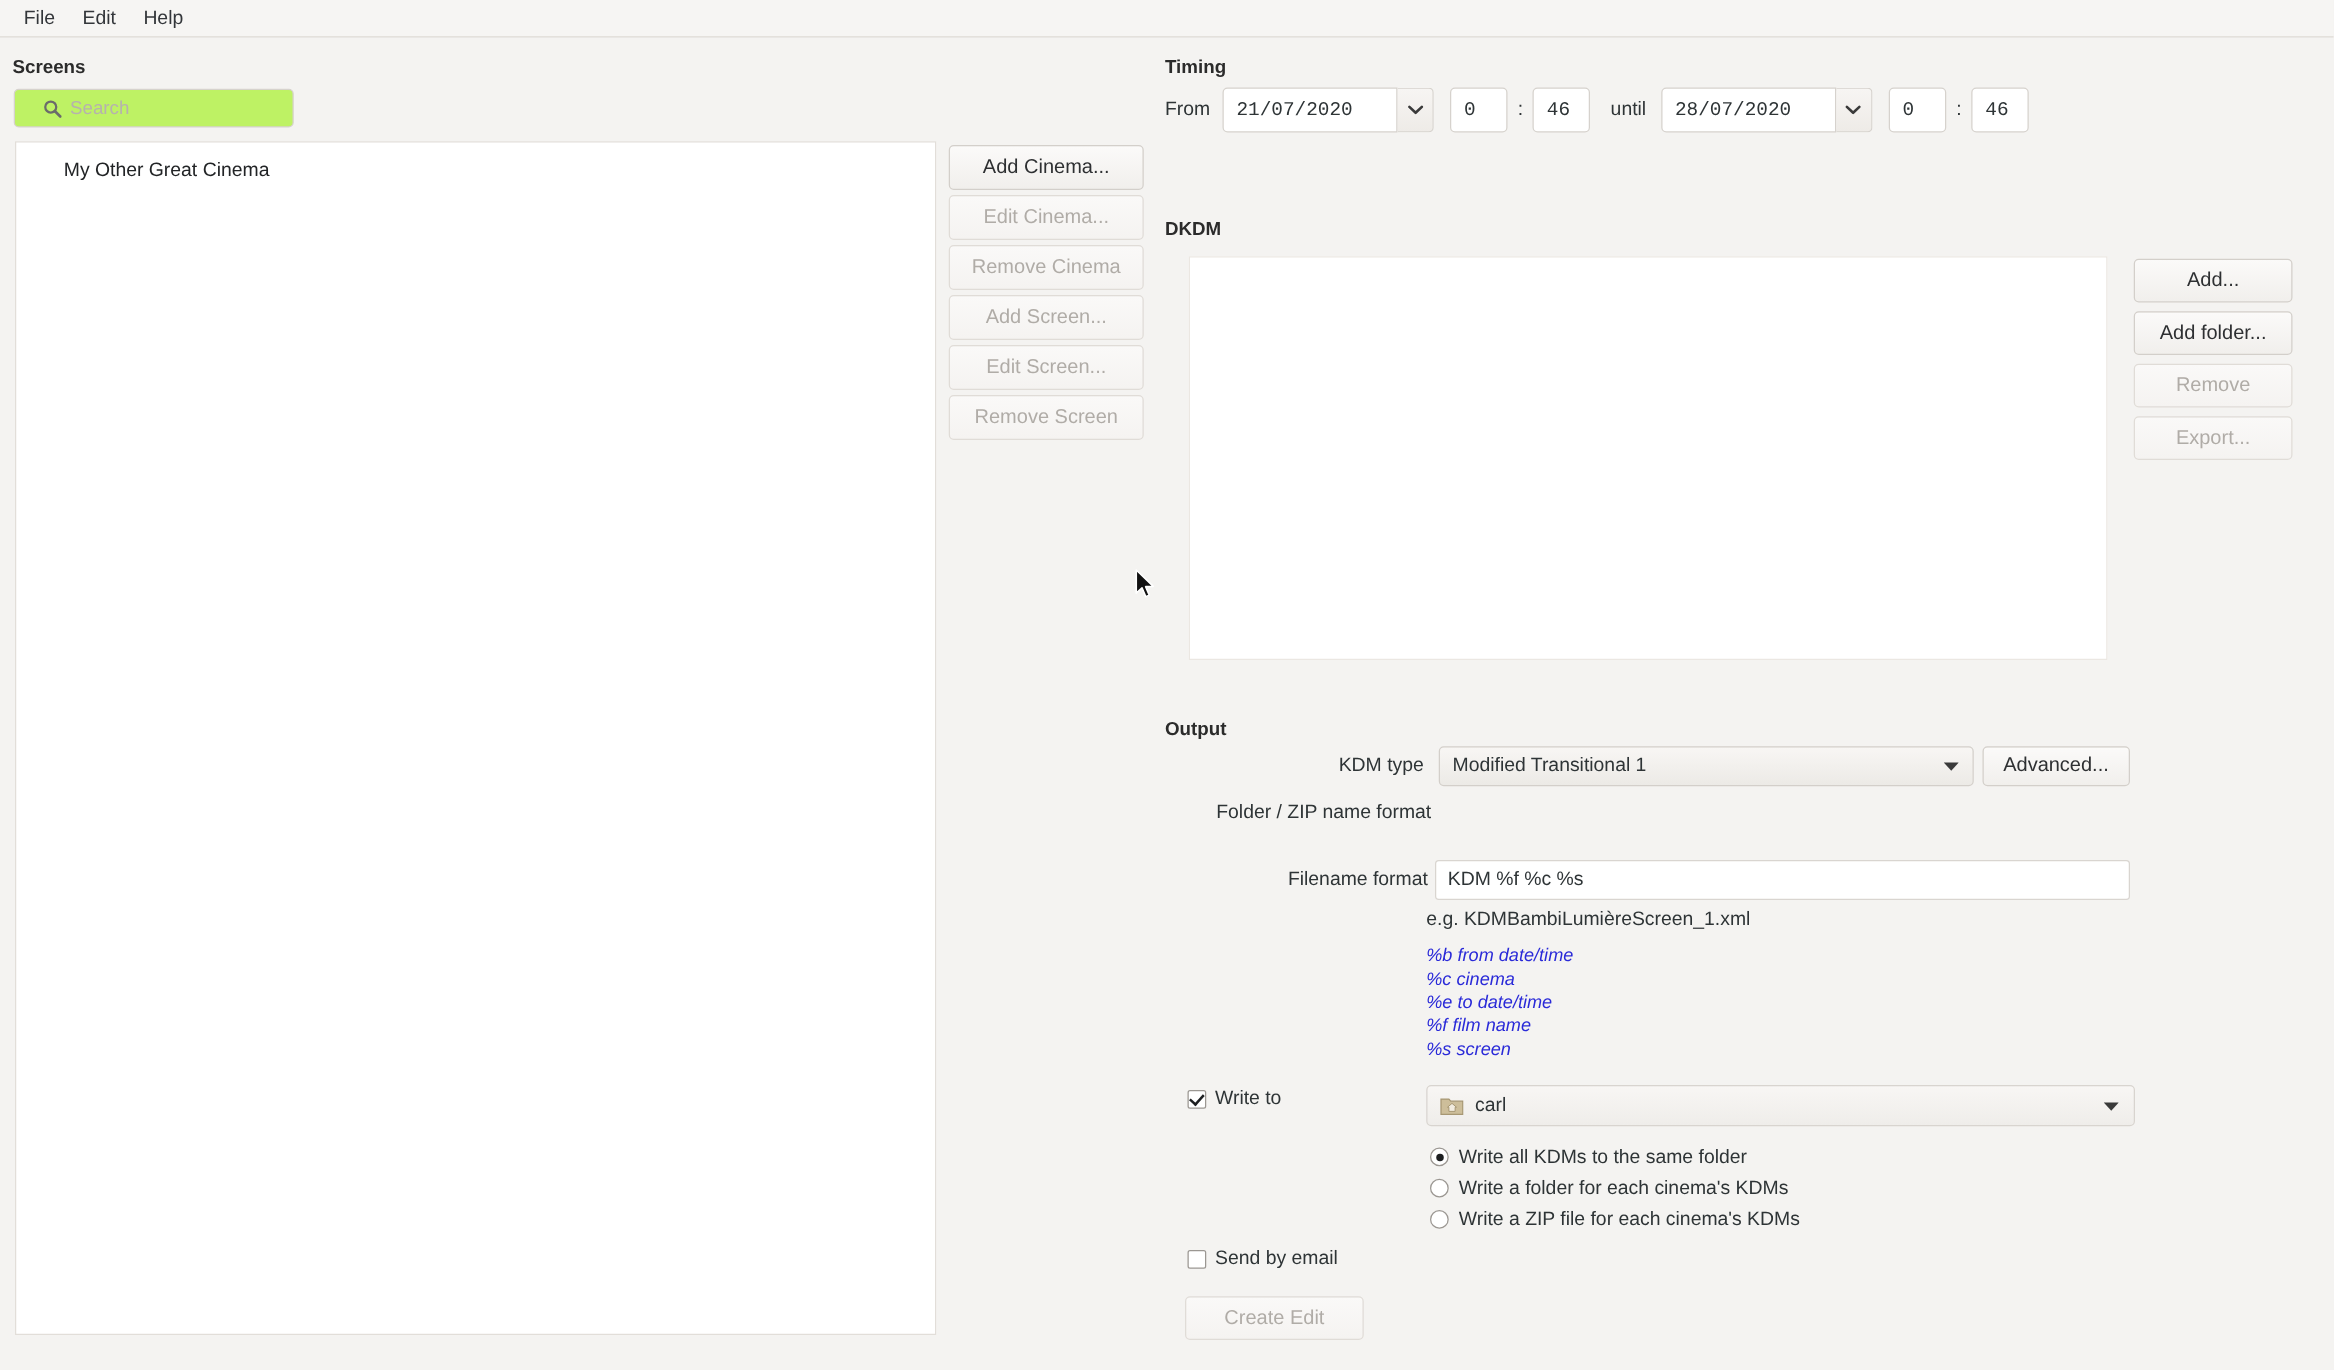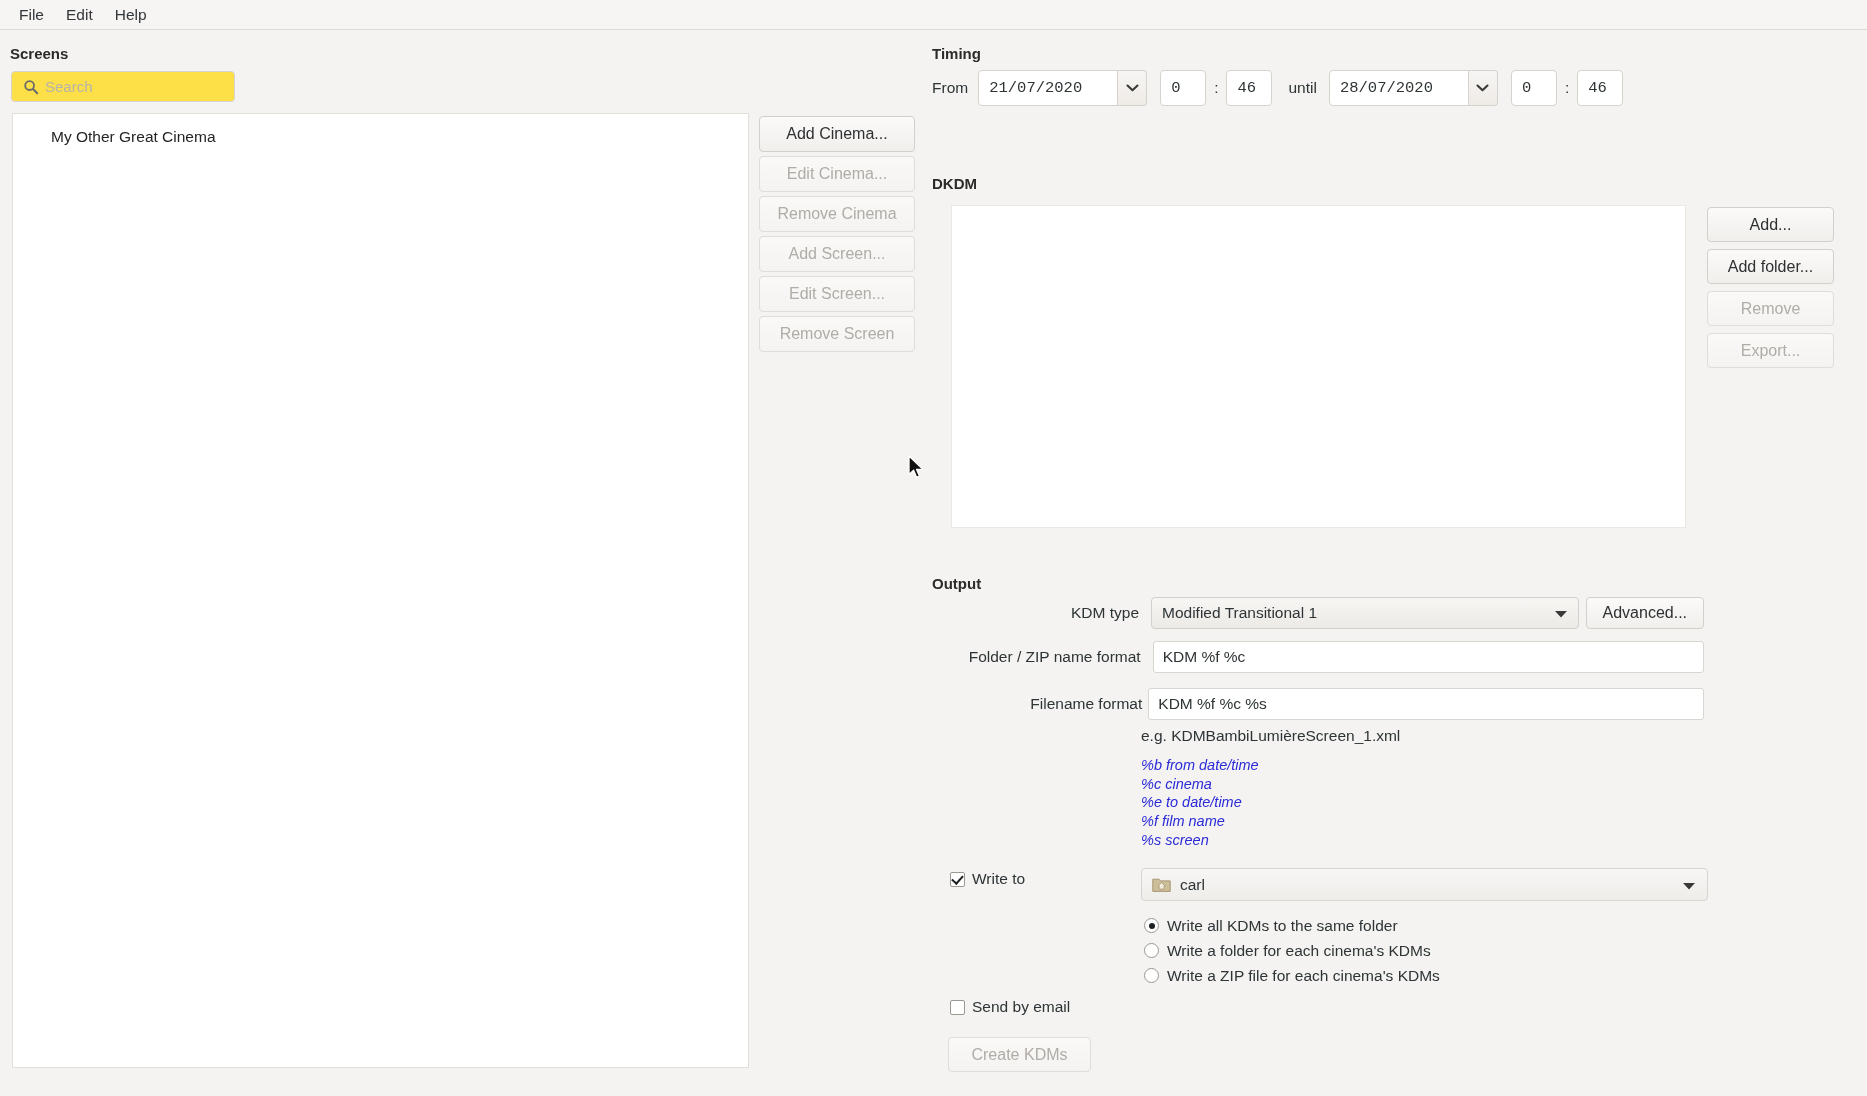--- a/index.html
+++ b/index.html
@@ -49,27 +49,27 @@
   
   #screens-label {
     position: absolute;
     left: 10px; top: 45px;
   }
   .search-box {
     position: absolute;
     left: 11px; top: 71px;
     width: 224px;
     height: 31px;
-    background: #fde047;
+    background: #bef264;
     border: 1px solid #d6d2cd;
     border-radius: 4px;
     box-sizing: border-box;
     display: flex;
     align-items: center;
-    padding: 0 11px;
+    padding: 0 22px;
   }
   .search-box .sicon {
     width: 16px; height: 16px;
     flex: 0 0 16px;
     margin-right: 6px;
     position: relative;
     top: 0px;
   }
   .search-box input {
     border: 0;
@@ -469,21 +469,20 @@
       <svg width="12" height="8" viewBox="0 0 12 8">
           <polygon points="0,1 12,1 6,7.5" fill="#3a3a3a"></polygon>
         </svg>
     </span>
   </div>
   <div class="btn" id="advanced-button">Advanced...</div>
 </div>
 
 <div class="out-row" id="row-folderfmt">
   <div class="out-lbl">Folder / ZIP name format</div>
-  <div class="text-input">KDM %f %c</div>
 </div>
 
 <div class="out-row" id="row-filefmt">
   <div class="out-lbl">Filename format</div>
   <div class="text-input">KDM %f %c %s</div>
 </div>
 
 <div id="example-text">e.g. KDMBambiLumièreScreen_1.xml</div>
 
 <div id="var-list">
@@ -527,19 +526,19 @@
     <span class="radio"></span>
     <span>Write a ZIP file for each cinema's KDMs</span>
   </div>
 </div>
 
 <div id="row-email">
   <span class="checkbox"></span>
   <span class="lbl">Send by email</span>
 </div>
 
-<div class="btn disabled" id="create-kdms-button">Create KDMs</div>
+<div class="btn disabled" id="create-kdms-button">Create Edit</div>
 
 <div id="mouse-cursor">
   <svg width="18" height="26" viewBox="0 0 18 26">
     <path d="M1,1 L1,19.5 L5.6,15.3 L8.6,22.3 L11.4,21.1 L8.5,14.3 L14.6,14.1 Z" fill="#111111" stroke="#ffffff" stroke-width="1.3" stroke-linejoin="round"></path>
   </svg>
 </div>
 
 </body></html>

